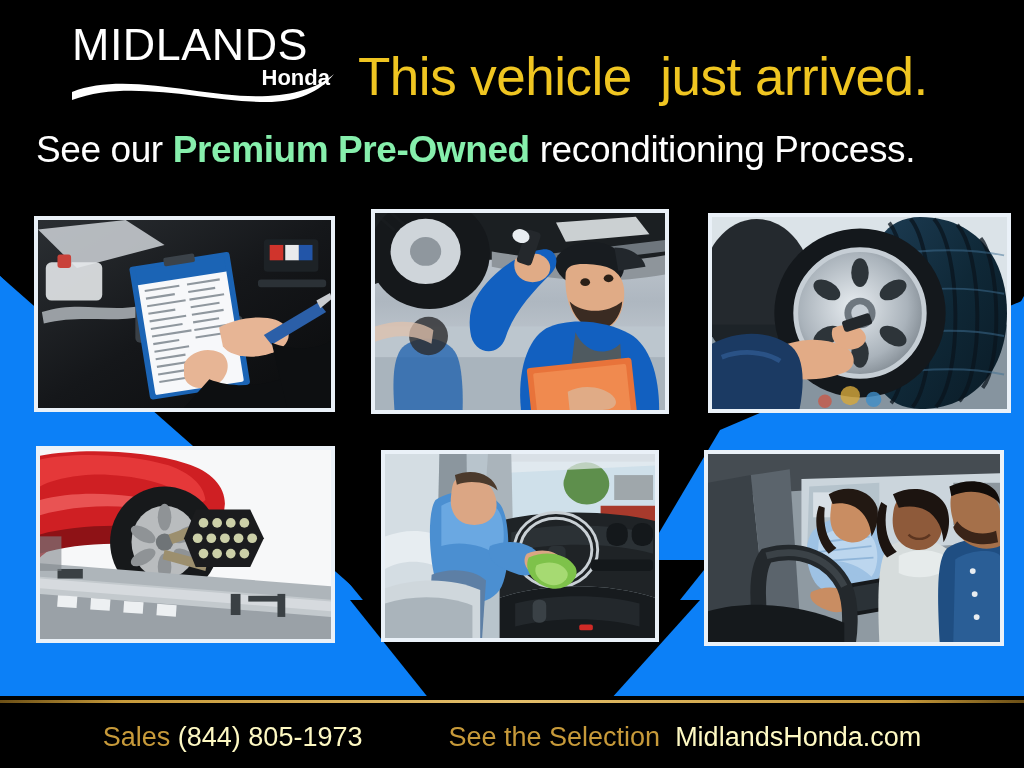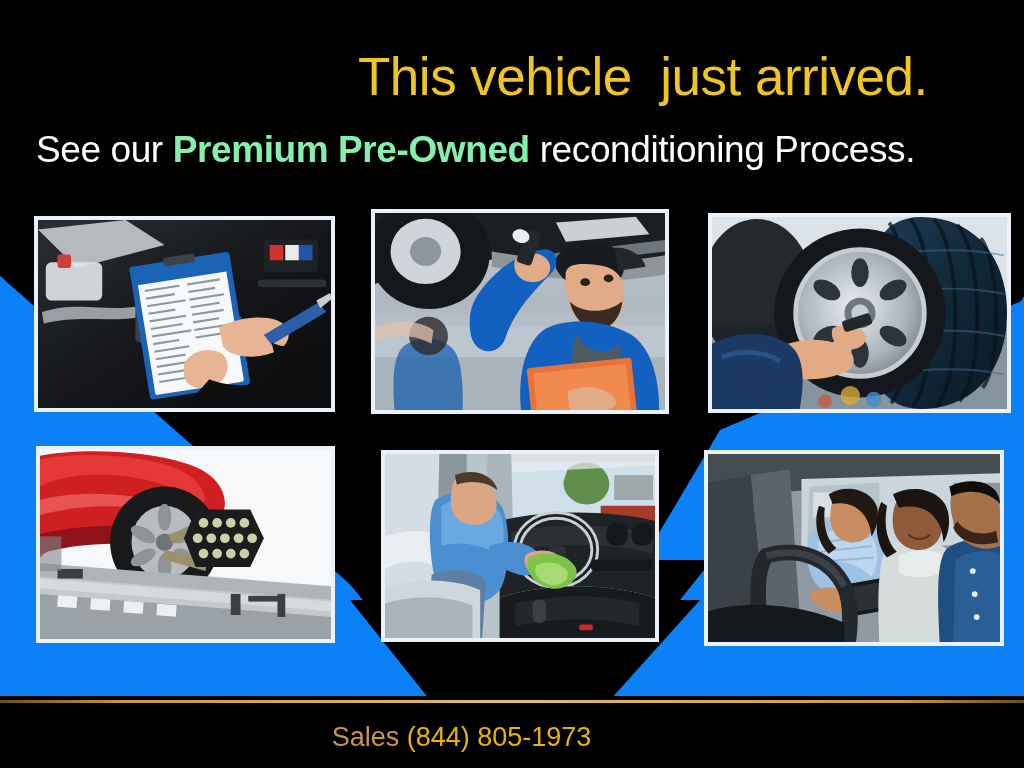--- a/index.html
+++ b/index.html
@@ -84,21 +84,21 @@
     position:absolute; left:0; top:704px; width:1024px; height:64px;
     background:#000; z-index:7;
   }
   .footer-row {
     position:absolute; left:0; top:16px; width:1024px;
     display:flex; align-items:center; justify-content:center;
     gap:0px;
   }
   .f-item { display:flex; align-items:baseline; white-space:pre; }
   .f-gold { color:#C79A3A; font-size:27px; line-height:34px; font-weight:400; }
-  .f-white { color:#eab308; font-size:27px; line-height:34px; font-weight:400; }
+  .f-white { color:#fef9c3; font-size:27px; line-height:34px; font-weight:400; }
   .f-gap { width:86px; }
 </style>
 </head>
 <body>
 
 <div id="stage">
 
   <svg class="bg-shapes" viewBox="0 0 1024 768" preserveAspectRatio="none">
 
     <path d="M0,276 L150,430 L150,700 L0,700 Z" fill="#0C80F7"></path>
@@ -110,20 +110,27 @@
     <path d="M1024,296 L1024,700 L575,700 L1005,330 Z" fill="#0C80F7"></path>
 
     <path d="M350,600 L430,700 L610,700 L700,600 Z" fill="#000000"></path>
     <path d="M330,560 L445,700 L600,700 L712,560 Z" fill="#000000"></path>
 
     <path d="M150,420 L720,420 L720,300 L150,300 Z" fill="#000000" opacity="0"></path>
   </svg>
 
   <div class="header">
 
+    <div class="logo-wrap">
+      <div class="logo-word">MIDLANDS</div>
+      <div class="logo-sub">Honda</div>
+      <svg class="logo-swoosh" viewBox="0 0 272 36">
+        <path d="M4,26 C60,4 140,34 200,30 C232,28 252,20 266,8 C252,26 230,36 198,36 C140,36 62,12 4,34 Z" fill="#ffffff"></path>
+      </svg>
+    </div>
 
     <div class="headline">This vehicle  just arrived.</div>
 
     <div class="subhead"><span>See our </span><span class="hl">Premium Pre-Owned</span><span> reconditioning Process.</span></div>
   </div>
 
   <div class="photo" style="left:34px; top:216px; width:301px; height:196px;">
     <svg viewBox="0 0 301 196" preserveAspectRatio="none">
       <defs>
         <linearGradient id="eb" x1="0" y1="0" x2="1" y2="1">
@@ -488,18 +495,20 @@
 
   <div class="footer">
     <div class="footer-row">
       <div class="f-item">
         <span class="f-gold">Sales</span>
         <span class="f-white"> </span>
         <span class="f-white">(844) 805-1973</span>
       </div>
       <div class="f-gap"></div>
       <div class="f-item">
+        <span class="f-gold">See the Selection</span>
         <span class="f-white">  </span>
+        <span class="f-white">MidlandsHonda.com</span>
       </div>
     </div>
   </div>
 
 </div>
 
 </body></html>

